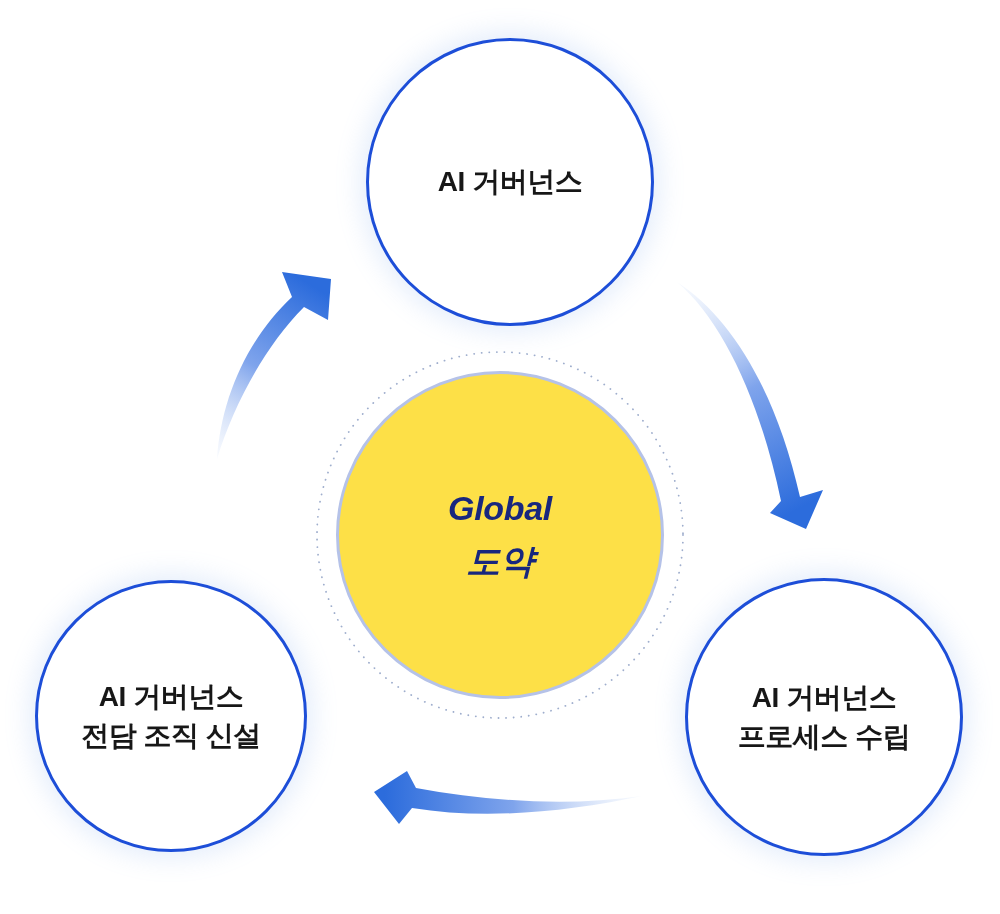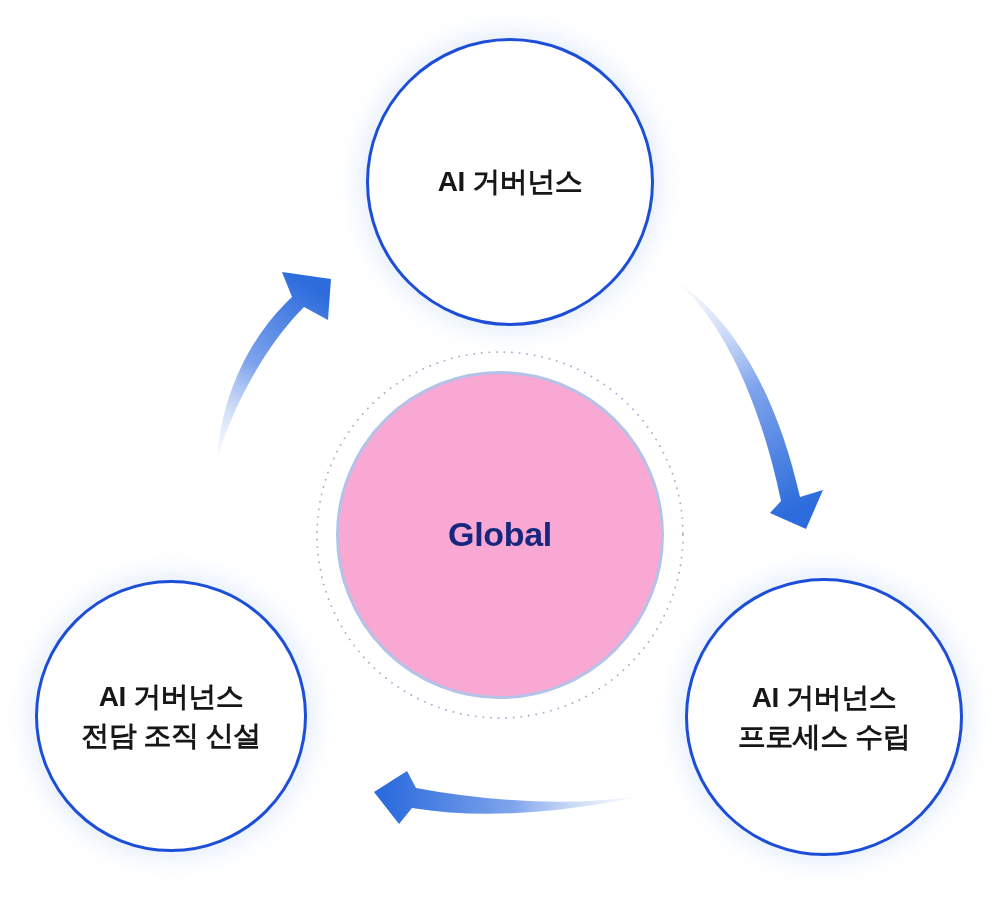--- a/index.html
+++ b/index.html
@@ -49,27 +49,28 @@
   .node-left  { left: 35px;  top: 580px; width: 272px; height: 272px; }
   .node-right { left: 685px; top: 578px; width: 278px; height: 278px; }
 
   .center-circle {
     position: absolute;
     left: 336px;
     top: 371px;
     width: 328px;
     height: 328px;
     border-radius: 50%;
-    background: #f9a8d4;
+    background: #fde047;
     border: 3px solid #B5C2E8;
     display: flex;
     align-items: center;
     justify-content: center;
     text-align: center;
     box-sizing: border-box;
+    font-style: italic;
   }
   .center-label {
     display: flex;
     flex-direction: column;
     gap: 17px;
     font-size: 34px;
     font-weight: 700;
     color: #18277E;
     line-height: 1.05;
     letter-spacing: -0.3px;
@@ -123,20 +124,21 @@
              L 407 771
              L 374 792
              L 399 824
              L 412 808
              C 486 820, 566 812, 642 796 Z" fill="url(#gradC)"></path>
   </svg>
 
   <div class="center-circle">
     <div class="center-label">
       <span>Global</span>
+      <span>도약</span>
     </div>
   </div>
 
   <div class="node node-top">
     <div class="node-label">
       <span>AI 거버넌스</span>
     </div>
   </div>
 
   <div class="node node-right">

